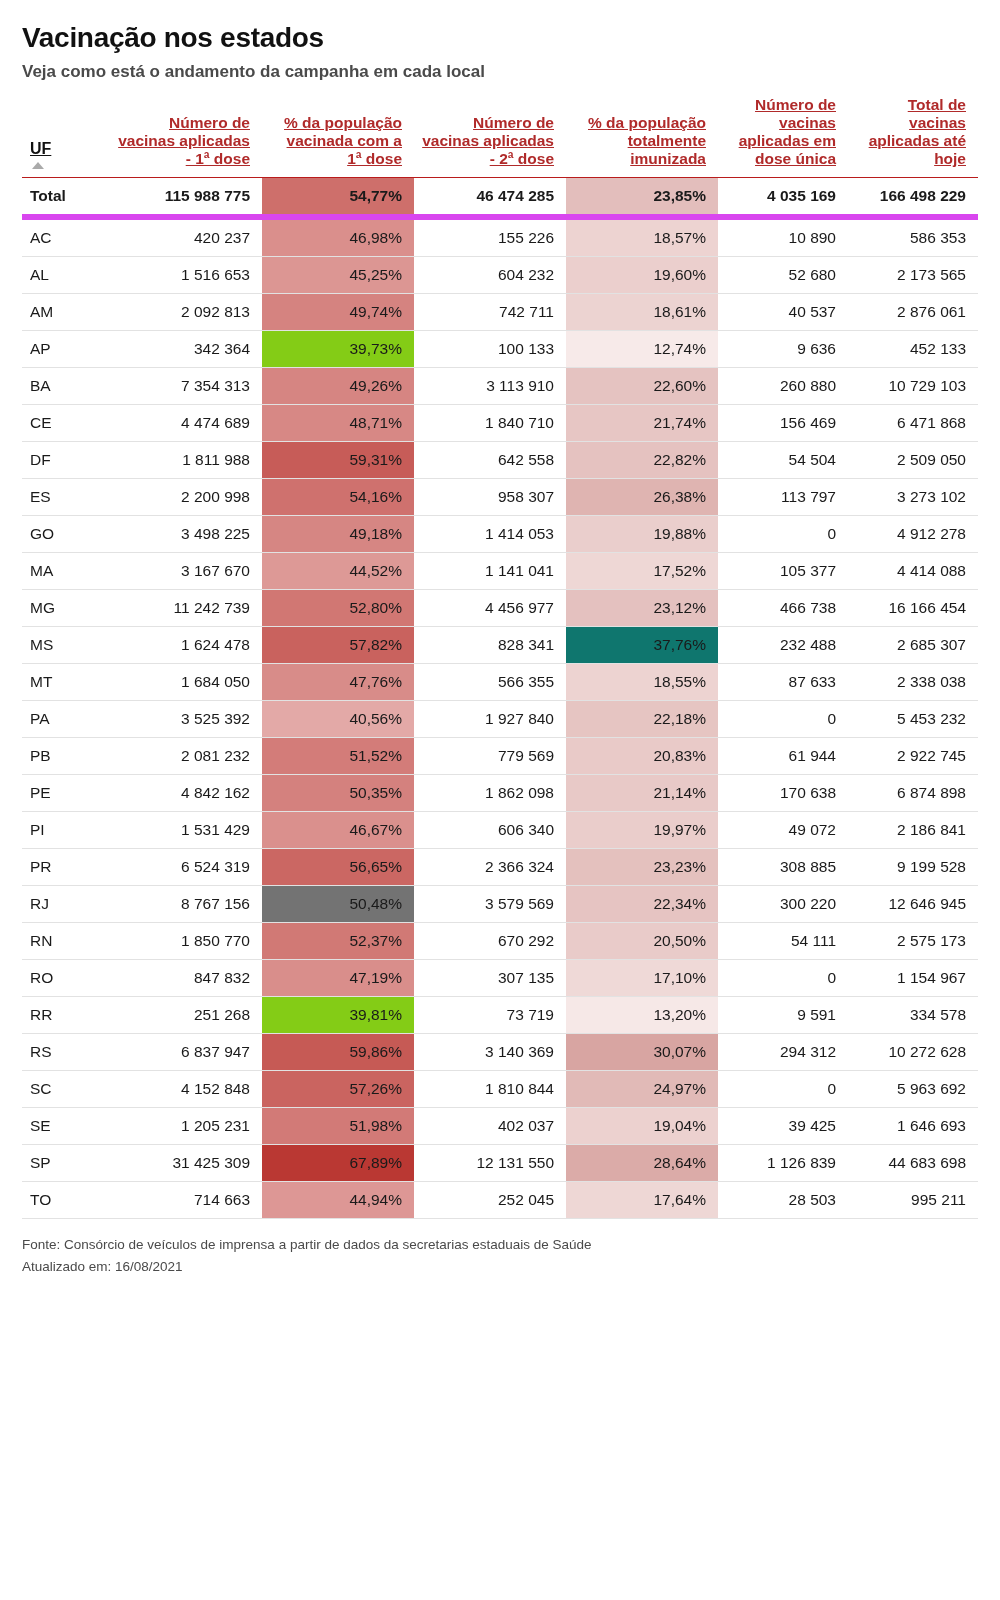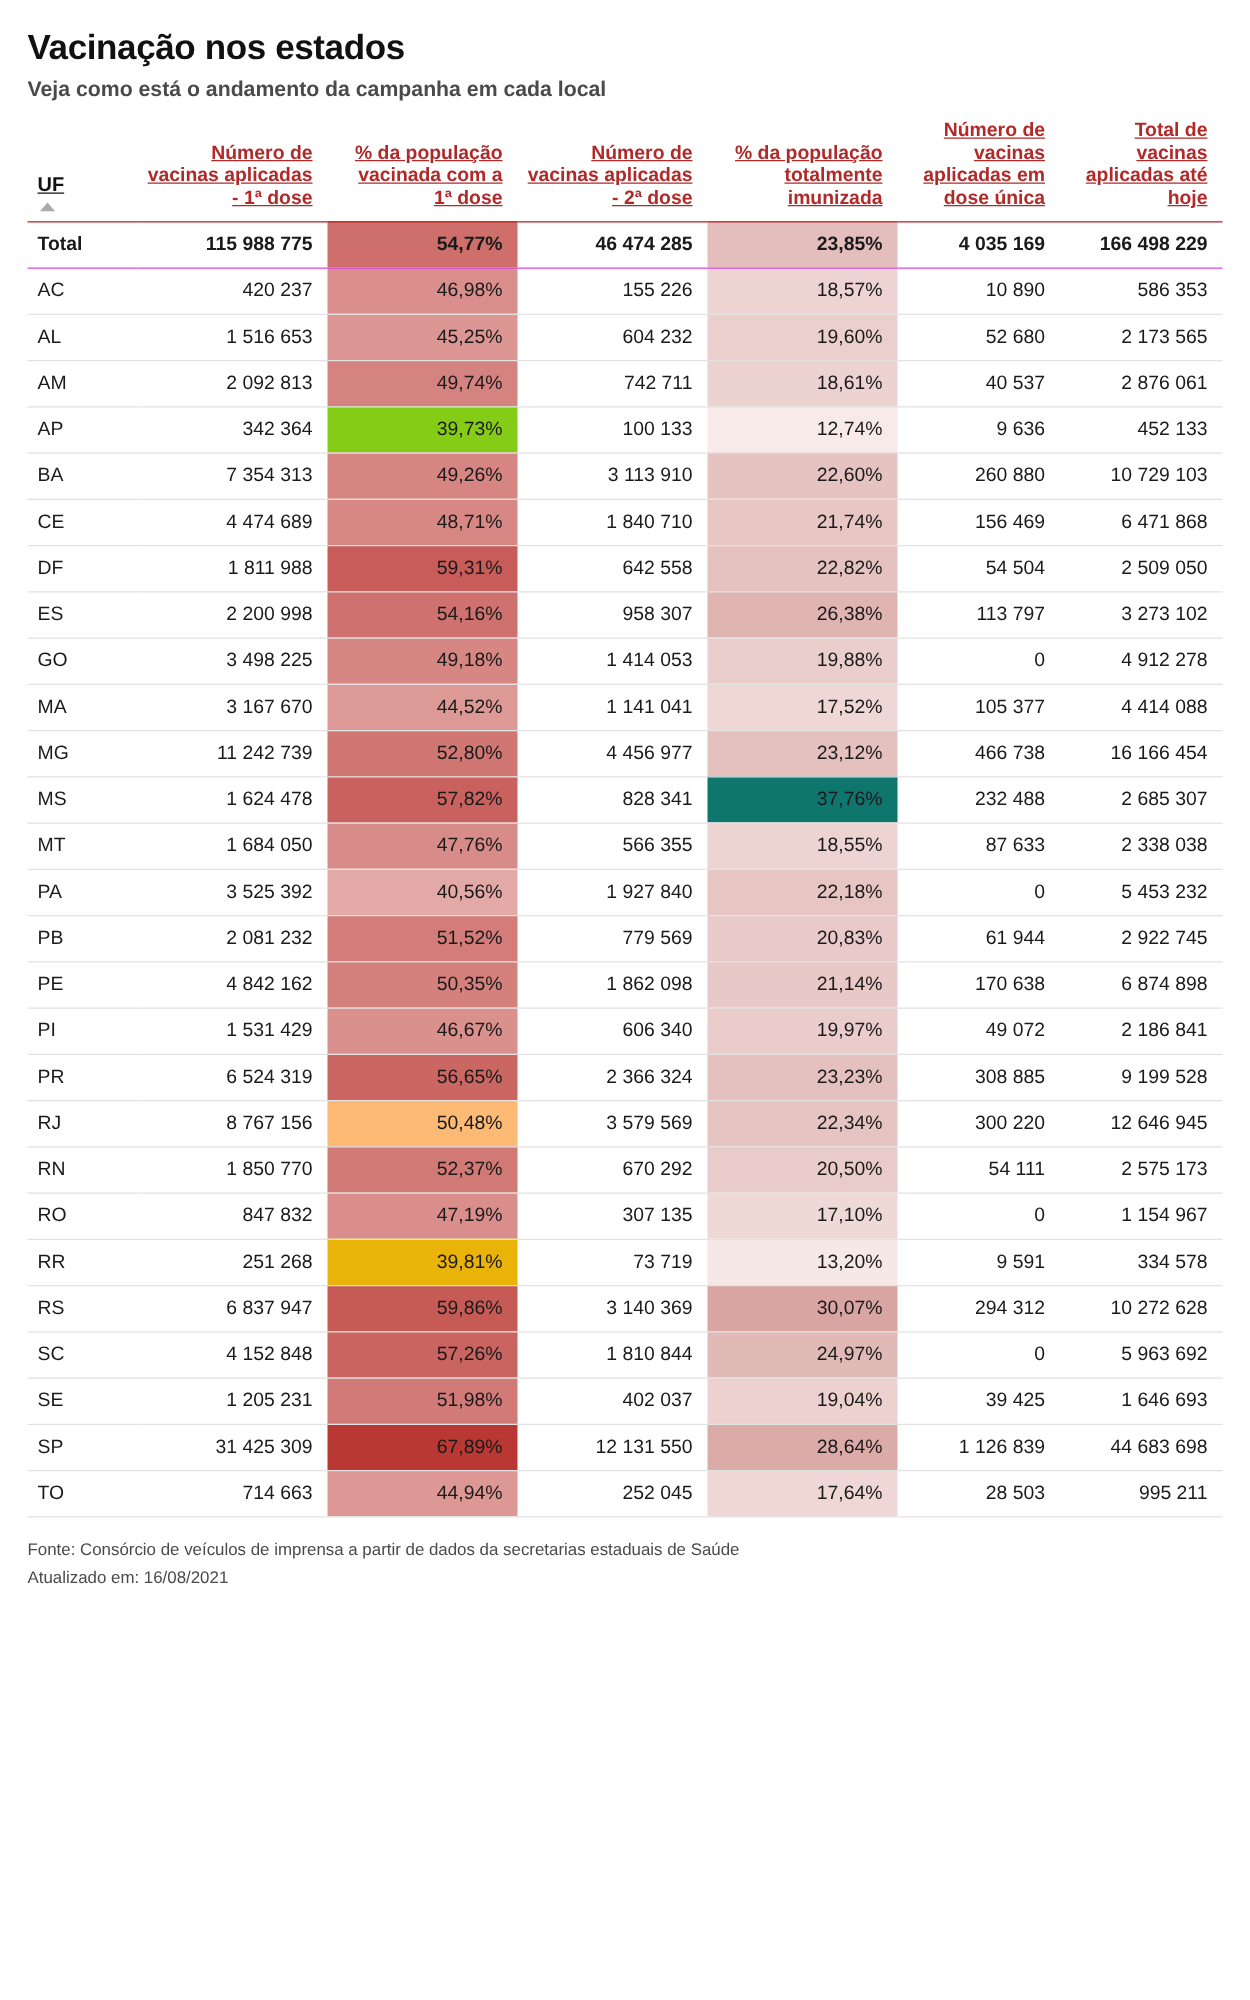--- a/index.html
+++ b/index.html
@@ -85,21 +85,21 @@
     color: #1a1a1a;
     white-space: nowrap;
   }
   tbody td.uf {
     text-align: left;
     padding-left: 8px;
     color: #1a1a1a;
   }
   tbody tr.total td {
     font-weight: bold;
-    border-bottom: 1px solid #d946ef;
+    border-bottom: 6px solid #d946ef;
   }
   tbody tr.total td.uf { font-weight: bold; }
   .footer {
     margin-top: 16px;
     font-size: 13.5px;
     color: #4a4a4a;
     line-height: 1.5;
   }
   .footer div { margin: 2px 0; }
 </style>
@@ -305,21 +305,21 @@
           <td>6 524 319</td>
           <td style="background: rgb(203, 103, 99);">56,65%</td>
           <td>2 366 324</td>
           <td style="background: rgb(228, 193, 190);">23,23%</td>
           <td>308 885</td>
           <td>9 199 528</td>
         </tr>
         <tr>
           <td class="uf">RJ</td>
           <td>8 767 156</td>
-          <td style="background: #fdba74; text-align: right;">50,48%</td>
+          <td style="background: #737373; text-align: right;">50,48%</td>
           <td>3 579 569</td>
           <td style="background: rgb(230, 196, 194);">22,34%</td>
           <td>300 220</td>
           <td>12 646 945</td>
         </tr>
         <tr>
           <td class="uf">RN</td>
           <td>1 850 770</td>
           <td style="background: rgb(209, 121, 117);">52,37%</td>
           <td>670 292</td>
@@ -332,21 +332,21 @@
           <td>847 832</td>
           <td style="background: rgb(217, 142, 139);">47,19%</td>
           <td>307 135</td>
           <td style="background: rgb(239, 217, 215);">17,10%</td>
           <td>0</td>
           <td>1 154 967</td>
         </tr>
         <tr>
           <td class="uf">RR</td>
           <td>251 268</td>
-          <td style="background: #eab308;">39,81%</td>
+          <td style="background: #84cc16;">39,81%</td>
           <td>73 719</td>
           <td style="background: rgb(246, 232, 231);">13,20%</td>
           <td>9 591</td>
           <td>334 578</td>
         </tr>
         <tr>
           <td class="uf">RS</td>
           <td>6 837 947</td>
           <td style="background: rgb(198, 90, 85);">59,86%</td>
           <td>3 140 369</td>

